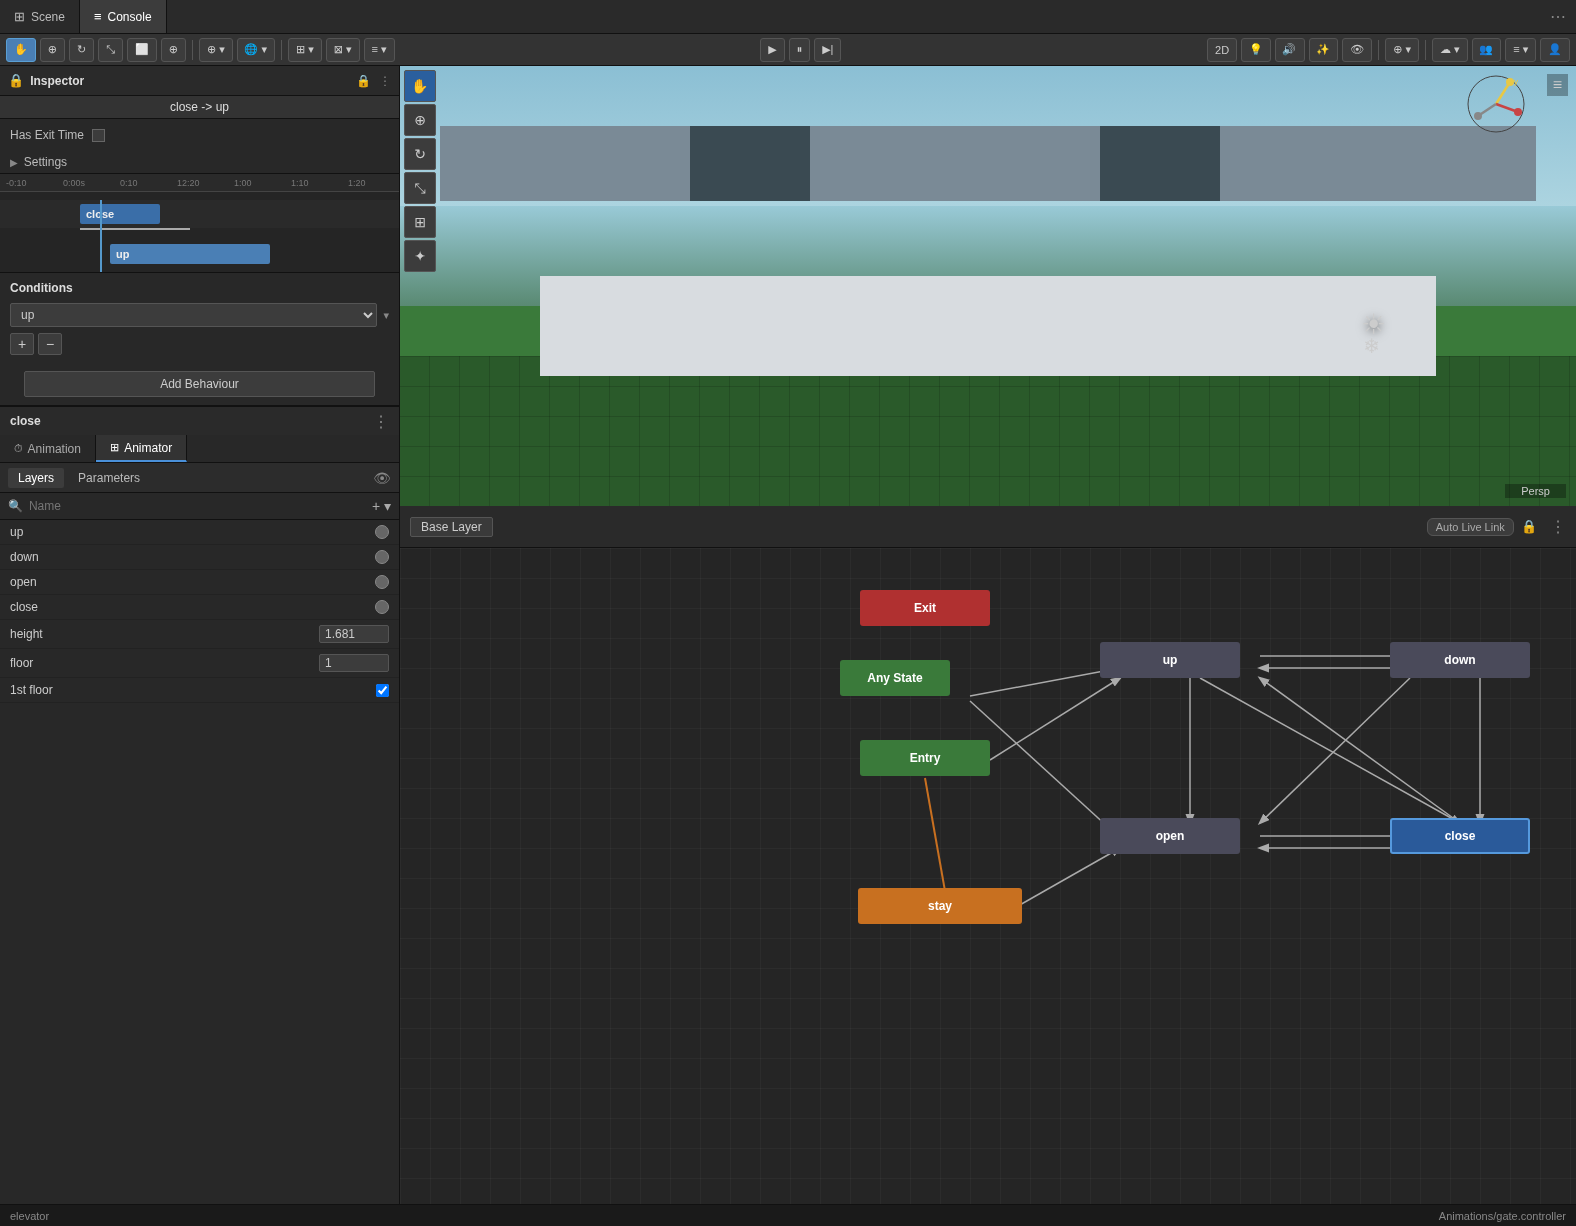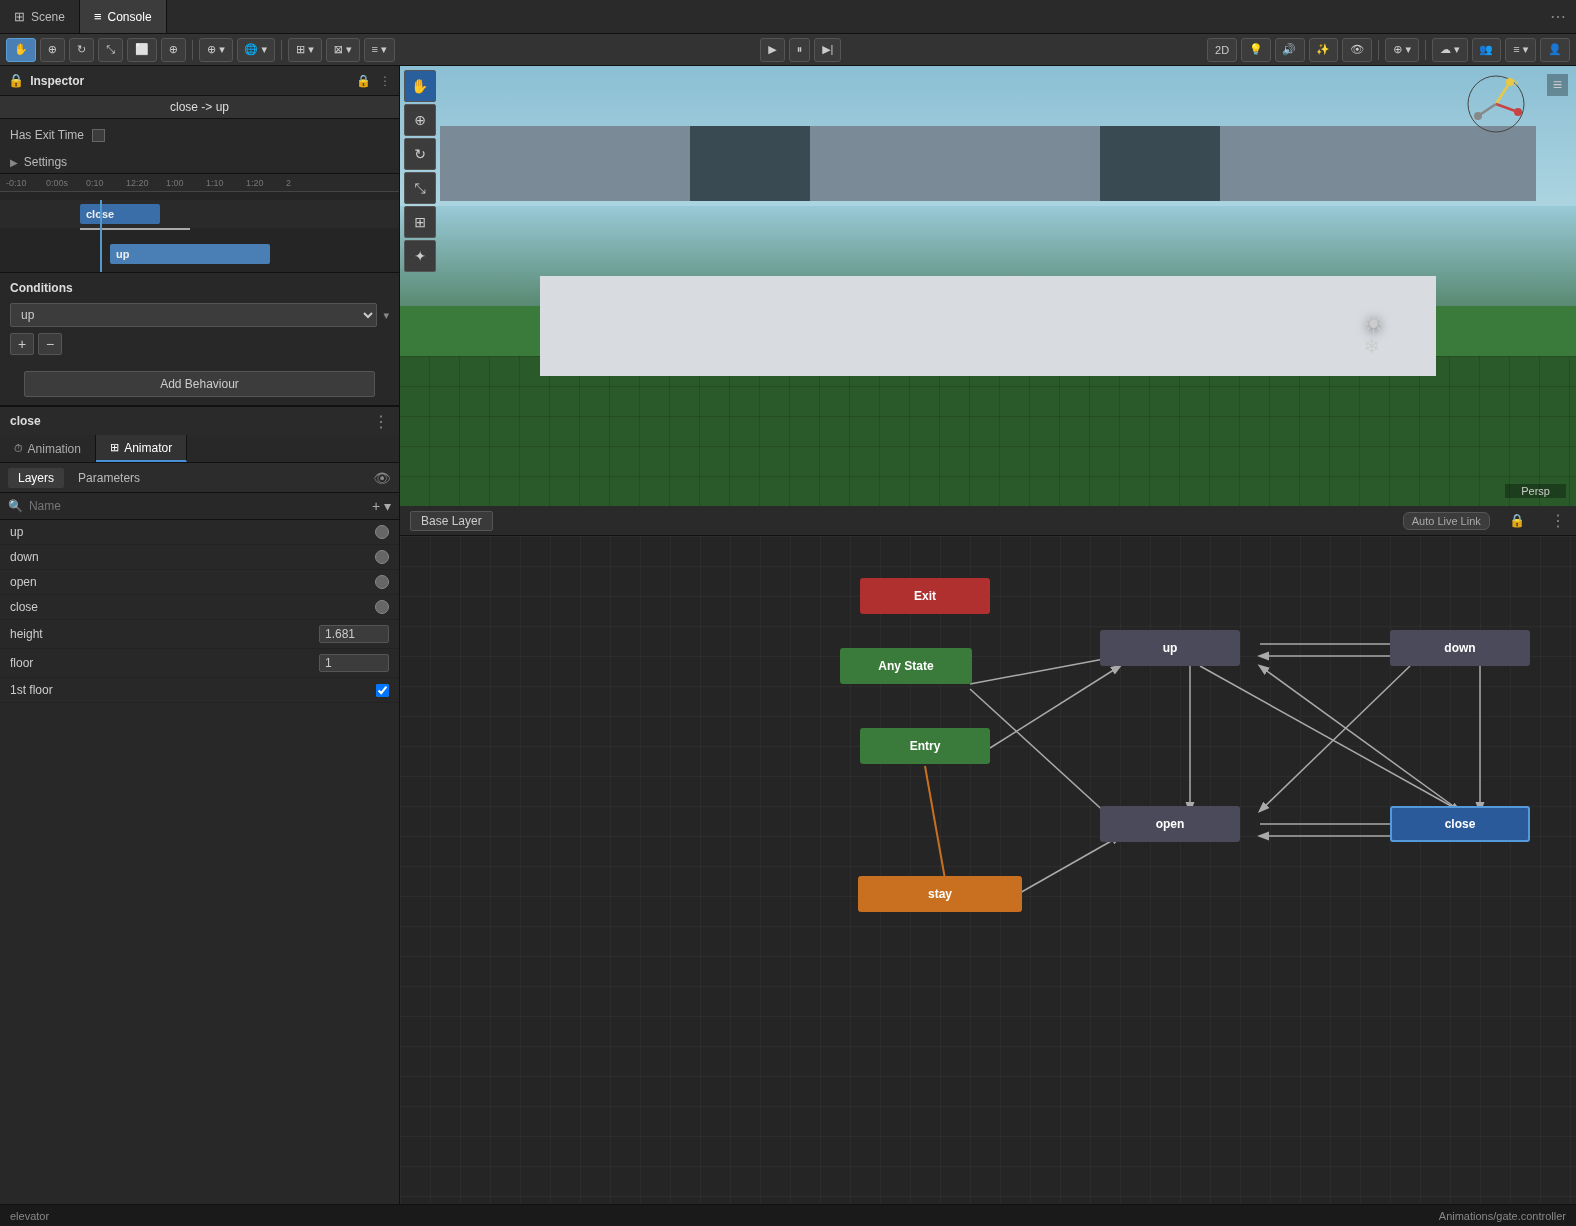--- a/index.html
+++ b/index.html
@@ -157,21 +157,21 @@
       position: relative;
       overflow: hidden;
     }
     .timeline-ruler {
       display: flex;
       background: #2a2a2a;
       height: 18px;
       border-bottom: 1px solid #444;
       align-items: center;
       padding-left: 6px;
-      gap: 0;
+      gap: 17px;
       overflow: hidden;
     }
     .ruler-mark {
       color: #777;
       font-size: 9px;
       flex-shrink: 0;
       width: 40px;
       text-align: left;
     }
     .timeline-tracks {
@@ -461,24 +461,24 @@
       flex: 1;
       display: flex;
       flex-direction: column;
       background: #1e1e1e;
       overflow: hidden;
     }
     .animator-header {
       display: flex;
       align-items: center;
       background: #2a2a2a;
-      height: 30px;
+      height: 42px;
       padding: 0 10px;
       border-bottom: 1px solid #111;
-      gap: 20px;
+      gap: 8px;
     }
     .animator-layer-label {
       font-size: 12px;
       color: #ccc;
       background: #3a3a3a;
       border: 1px solid #555;
       padding: 2px 10px;
       border-radius: 2px;
     }
     .auto-live-link {
@@ -516,21 +516,21 @@
       display: flex;
       align-items: center;
       justify-content: center;
       font-size: 12px;
       font-weight: bold;
       color: #fff;
       cursor: pointer;
       height: 36px;
     }
     .state-node.exit { background: #b03030; width: 130px; }
-    .state-node.any-state { background: #3a7a3a; width: 132px; }
+    .state-node.any-state { background: #3a7a3a; width: 110px; }
     .state-node.entry { background: #3a7a3a; width: 130px; }
     .state-node.normal { background: #4a4a5a; width: 140px; }
     .state-node.selected { background: #2a5a9a; border: 2px solid #5599dd; width: 140px; }
     .state-node.stay { background: #c87020; width: 164px; }
 
     
     .connections-svg {
       position: absolute;
       top: 0; left: 0;
       width: 100%;

